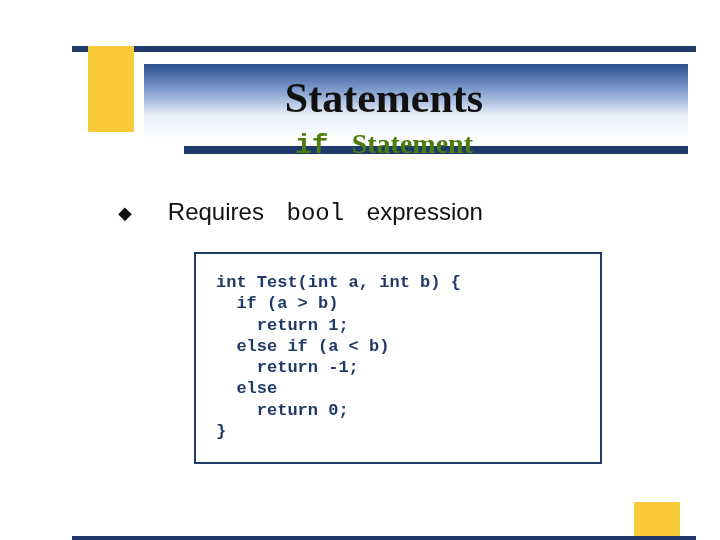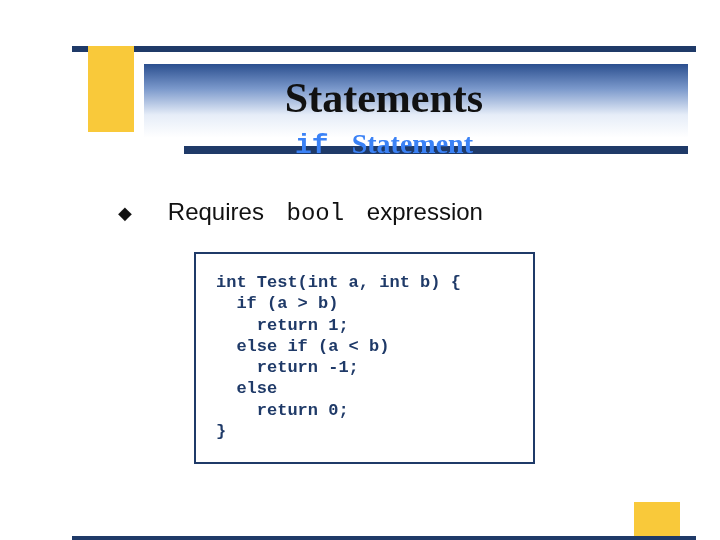--- a/index.html
+++ b/index.html
@@ -61,21 +61,21 @@
   .title {
     font-family: Georgia, "Times New Roman", serif;
     font-weight: bold;
     font-size: 42px;
     color: #111;
   }
   .subtitle {
     font-family: Georgia, "Times New Roman", serif;
     font-weight: bold;
     font-size: 28px;
-    color: #3b82f6;
+    color: #4d7c0f;
     margin-top: -2px;
   }
   .subtitle .kw {
     font-family: "Courier New", Courier, monospace;
     font-weight: bold;
   }
   .header-rule {
     position: absolute;
     left: 104px; right: 0; bottom: -8px;
     height: 8px;
@@ -98,21 +98,21 @@
     line-height: 1;
   }
   .bullet-text .kw {
     font-family: "Courier New", Courier, monospace;
     text-align: center;
   }
   
   .code-box {
     position: absolute;
     left: 162px; top: 220px;
-    width: 341px;
+    width: 408px;
     border: 2px solid #1f3a68;
     background: #ffffff;
     padding: 10px 12px 12px 12px;
   }
   .code-box pre {
     font-family: "Courier New", Courier, monospace;
     font-weight: bold;
     font-size: 17px;
     line-height: 1.25;
     color: #1f3a68;

